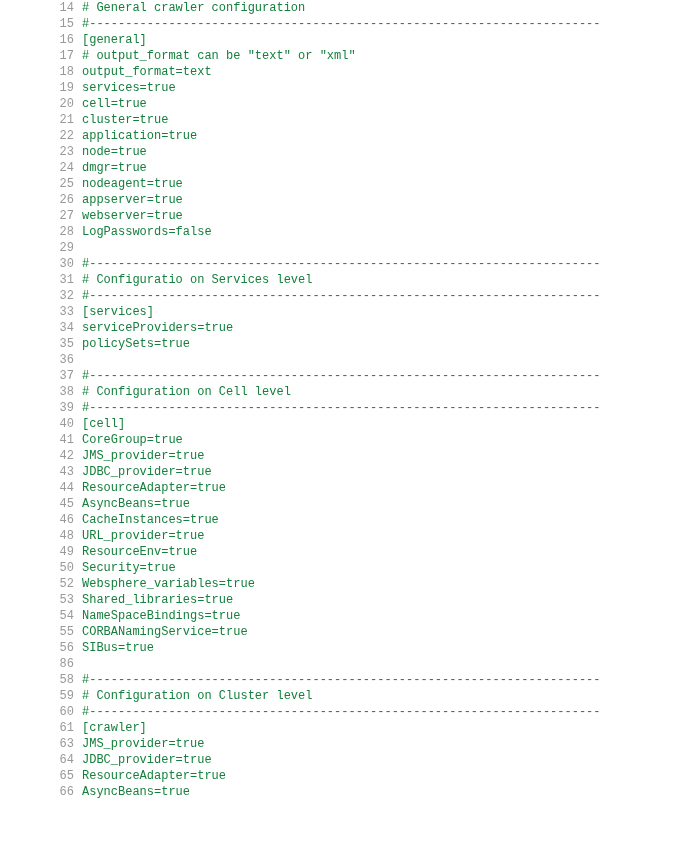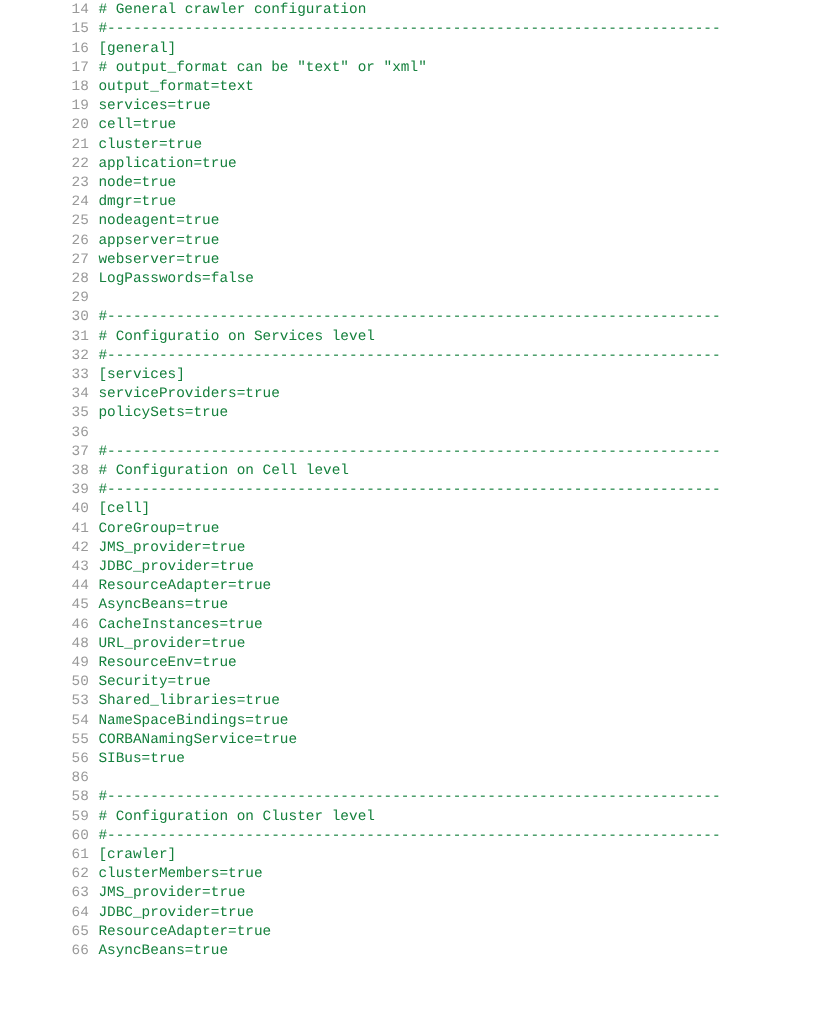--- a/index.html
+++ b/index.html
@@ -65,27 +65,27 @@
     <div class="line"><span class="gutter">40</span><span class="code">[cell]</span></div>
     <div class="line"><span class="gutter">41</span><span class="code">CoreGroup=true</span></div>
     <div class="line"><span class="gutter">42</span><span class="code">JMS_provider=true</span></div>
     <div class="line"><span class="gutter">43</span><span class="code">JDBC_provider=true</span></div>
     <div class="line"><span class="gutter">44</span><span class="code">ResourceAdapter=true</span></div>
     <div class="line"><span class="gutter">45</span><span class="code">AsyncBeans=true</span></div>
     <div class="line"><span class="gutter">46</span><span class="code">CacheInstances=true</span></div>
     <div class="line"><span class="gutter">48</span><span class="code">URL_provider=true</span></div>
     <div class="line"><span class="gutter">49</span><span class="code">ResourceEnv=true</span></div>
     <div class="line"><span class="gutter">50</span><span class="code">Security=true</span></div>
+    <div class="line"><span class="gutter">52</span><span class="code">Websphere_variables=true</span></div>
     <div class="line"><span class="gutter">53</span><span class="code">Shared_libraries=true</span></div>
     <div class="line"><span class="gutter">54</span><span class="code">NameSpaceBindings=true</span></div>
     <div class="line"><span class="gutter">55</span><span class="code">CORBANamingService=true</span></div>
     <div class="line"><span class="gutter">56</span><span class="code">SIBus=true</span></div>
     <div class="line"><span class="gutter">86</span><span class="code"></span></div>
     <div class="line"><span class="gutter">58</span><span class="code">#-----------------------------------------------------------------------</span></div>
     <div class="line"><span class="gutter">59</span><span class="code"># Configuration on Cluster level</span></div>
     <div class="line"><span class="gutter">60</span><span class="code">#-----------------------------------------------------------------------</span></div>
     <div class="line"><span class="gutter">61</span><span class="code">[crawler]</span></div>
-    <div class="line"><span class="gutter">62</span><span class="code">clusterMembers=true</span></div>
     <div class="line"><span class="gutter">63</span><span class="code">JMS_provider=true</span></div>
     <div class="line"><span class="gutter">64</span><span class="code">JDBC_provider=true</span></div>
     <div class="line"><span class="gutter">65</span><span class="code">ResourceAdapter=true</span></div>
     <div class="line"><span class="gutter">66</span><span class="code">AsyncBeans=true</span></div>
   </div>
 
 </body></html>

